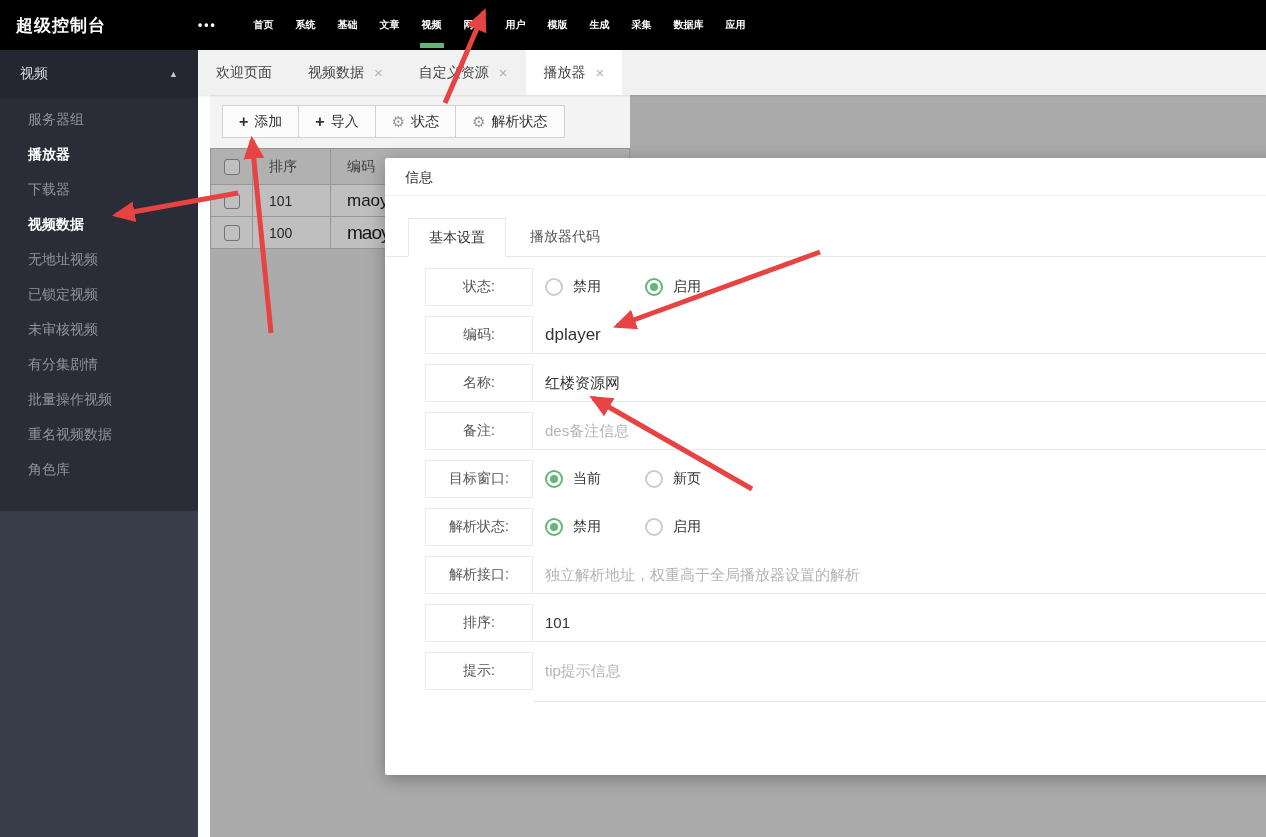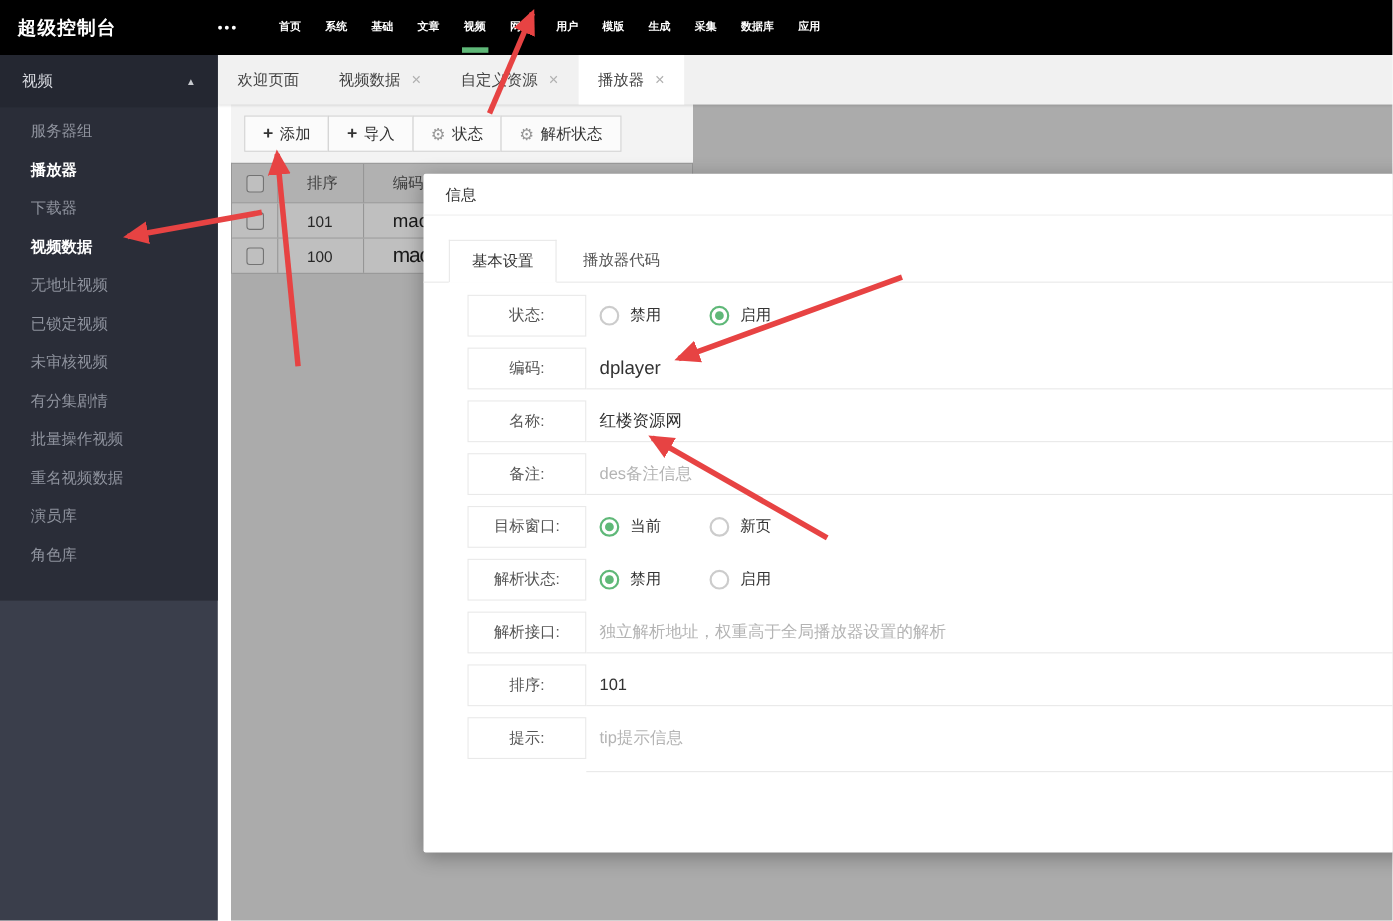--- a/index.html
+++ b/index.html
@@ -47,21 +47,21 @@
   .tbtn:first-child { margin-left:0; }
   .tbtn .plus { font-size:16px; font-weight:700; margin-right:6px; color:#333; }
   .tbtn .gear { font-size:15px; margin-right:6px; color:#979797; }
 
   
   .vtable { position:absolute; left:0; top:53px; width:420px; border:1px solid #c9c9c9;
     border-bottom:none; background:#fff; }
   .trow { display:flex; border-bottom:1px solid #c9c9c9; background:#fff; }
   .trow.head { background:#ededed; height:36px; }
   .trow.body { height:32px; }
-  .tcell { border-right:1px solid #c9c9c9; display:flex; align-items:center; padding-left:26px;
+  .tcell { border-right:1px solid #c9c9c9; display:flex; align-items:center; padding-left:16px;
     font-size:14px; color:#333; overflow:hidden; }
   .tcell:last-child { border-right:none; }
   .c-check { width:42px; justify-content:center; padding-left:0; }
   .c-order { width:78px; }
   .c-code  { flex:1; font-size:17px; color:#222; }
   .trow.body:nth-child(3) .c-code { font-size:19px; letter-spacing:-1px; }
   .trow.head .tcell { color:#555; font-size:14px; }
   .cbox { width:16px; height:16px; background:#fff; border:1px solid #9a9a9a; border-radius:3px; cursor:pointer; }
 
   .dim1 { position:absolute; left:0; right:0; top:53px; bottom:0; background:rgba(0,0,0,0.25); z-index:5; pointer-events:none; }
@@ -128,21 +128,20 @@
       <div class="side-item">服务器组</div>
       <div class="side-item lit">播放器</div>
       <div class="side-item">下载器</div>
       <div class="side-item lit">视频数据</div>
       <div class="side-item">无地址视频</div>
       <div class="side-item">已锁定视频</div>
       <div class="side-item">未审核视频</div>
       <div class="side-item">有分集剧情</div>
       <div class="side-item">批量操作视频</div>
       <div class="side-item">重名视频数据</div>
-      <div class="side-item">演员库</div>
       <div class="side-item">角色库</div>
     </div>
 </div>
 
 <div class="main">
   <div class="tabbar" id="tabbar">
       <div class="tab">
         <span>欢迎页面</span>
       </div>
       <div class="tab">

